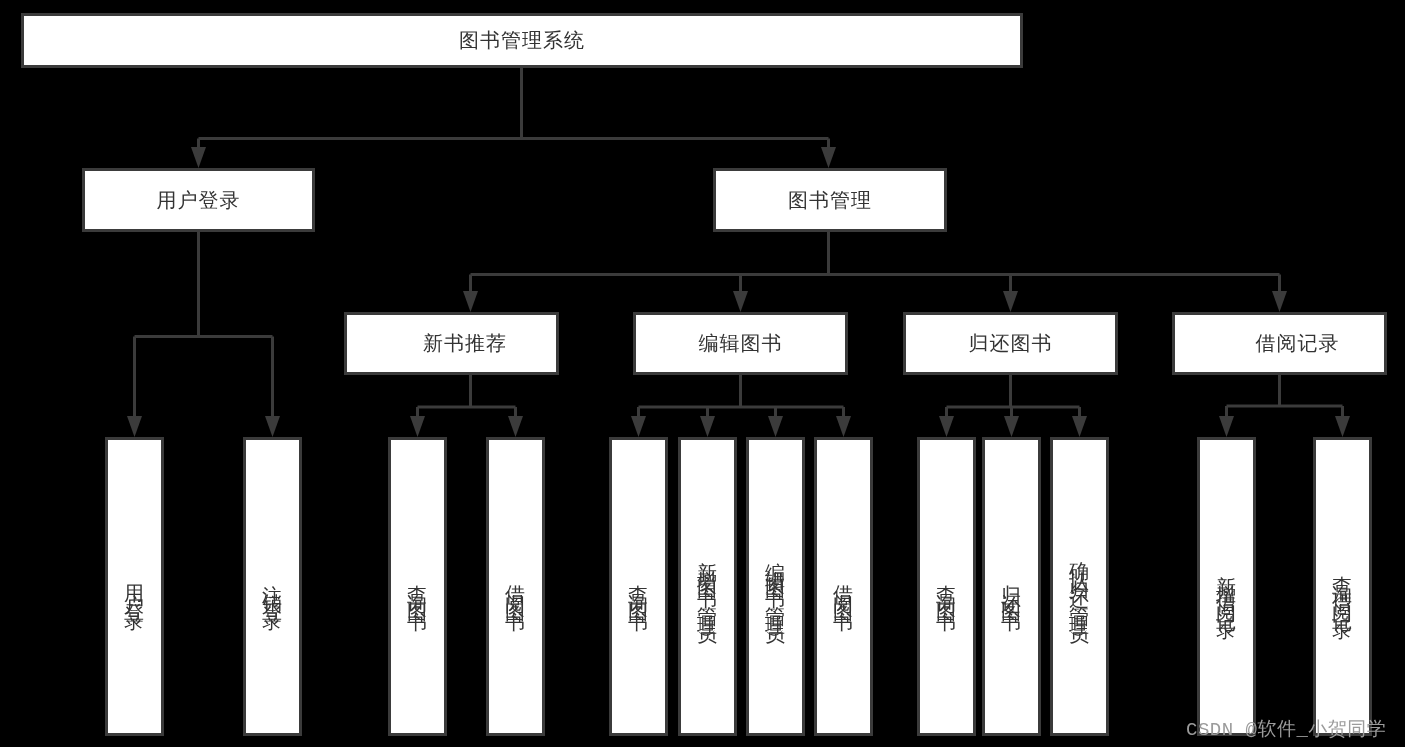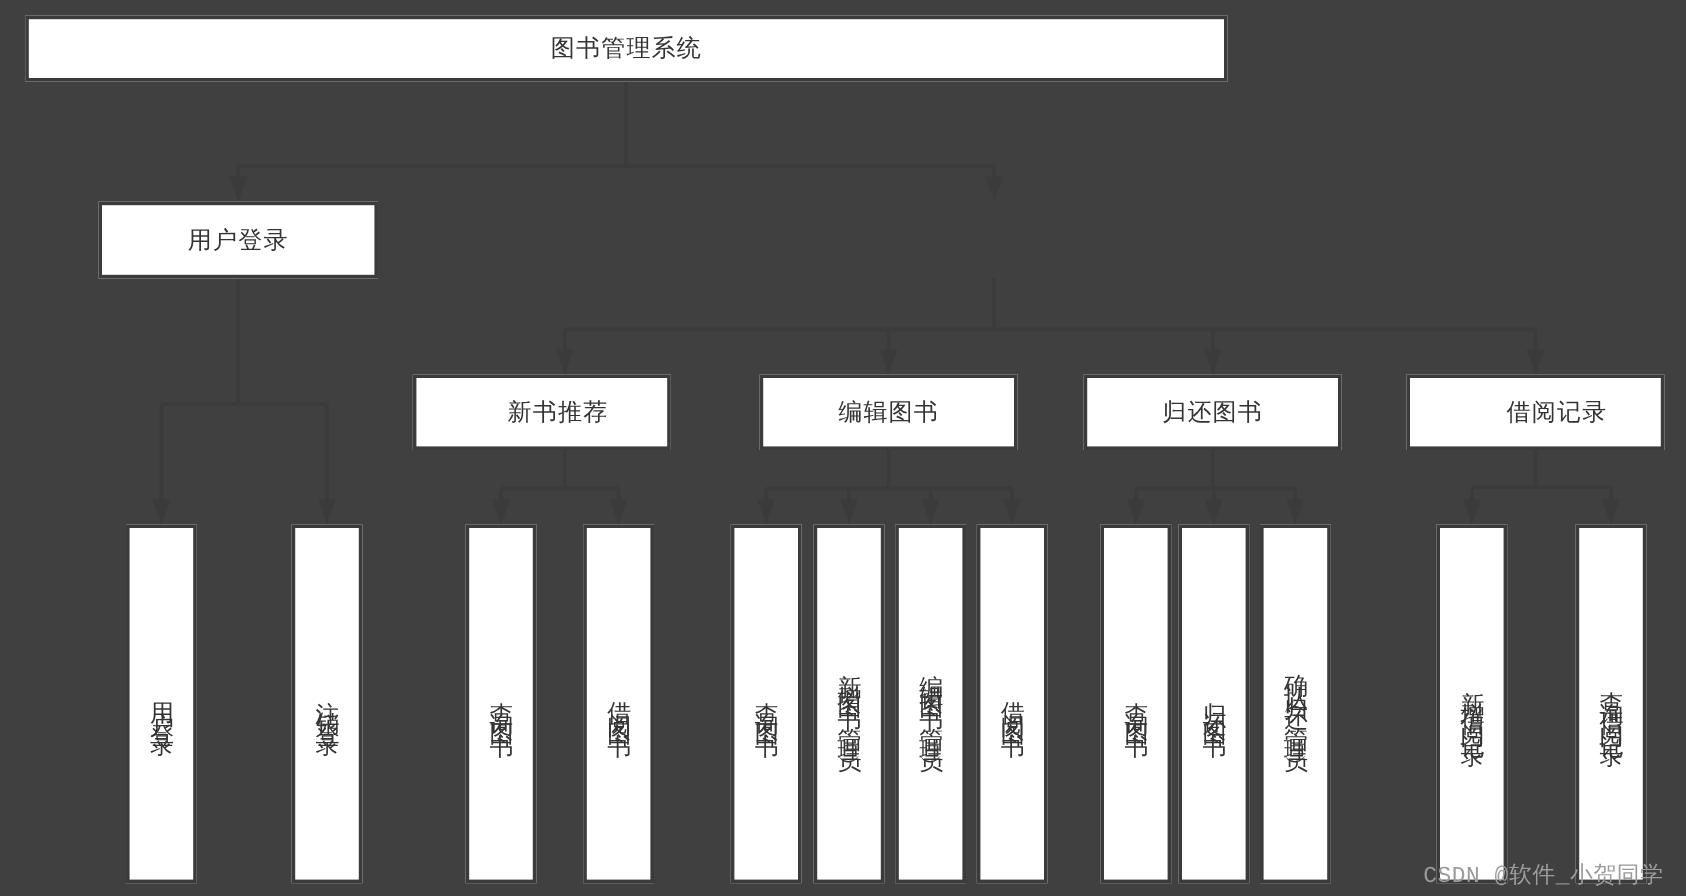--- a/index.html
+++ b/index.html
@@ -1,20 +1,20 @@
 <!DOCTYPE html>
 <html><head>
 <meta charset="utf-8">
 <style>
   html, body { margin: 0; padding: 0; background: #ffffff; }
   #stage {
     position: relative;
     width: 1405px;
     height: 747px;
-    background: #404040;
+    background: #000000;
     font-family: "Liberation Sans", "DejaVu Sans", sans-serif;
     overflow: hidden;
   }
   #connectors {
     position: absolute;
     left: 0; top: 0;
     width: 1405px; height: 747px;
     z-index: 1;
   }
   .box {
@@ -131,20 +131,23 @@
     </g>
   </svg>
 
   <div class="box n-root">
     <span class="hlabel">图书管理系统</span>
   </div>
 
   <div class="box n-ulogin">
     <span class="hlabel">用户登录</span>
   </div>
+  <div class="box n-bmgmt">
+    <span class="hlabel">图书管理</span>
+  </div>
 
   <div class="box lvl3 n-rec">
     <span class="hlabel">新书推荐</span>
   </div>
   <div class="box lvl3 n-bb">
     <span class="hlabel">编辑图书</span>
   </div>
   <div class="box lvl3 n-cb">
     <span class="hlabel">归还图书</span>
   </div>

